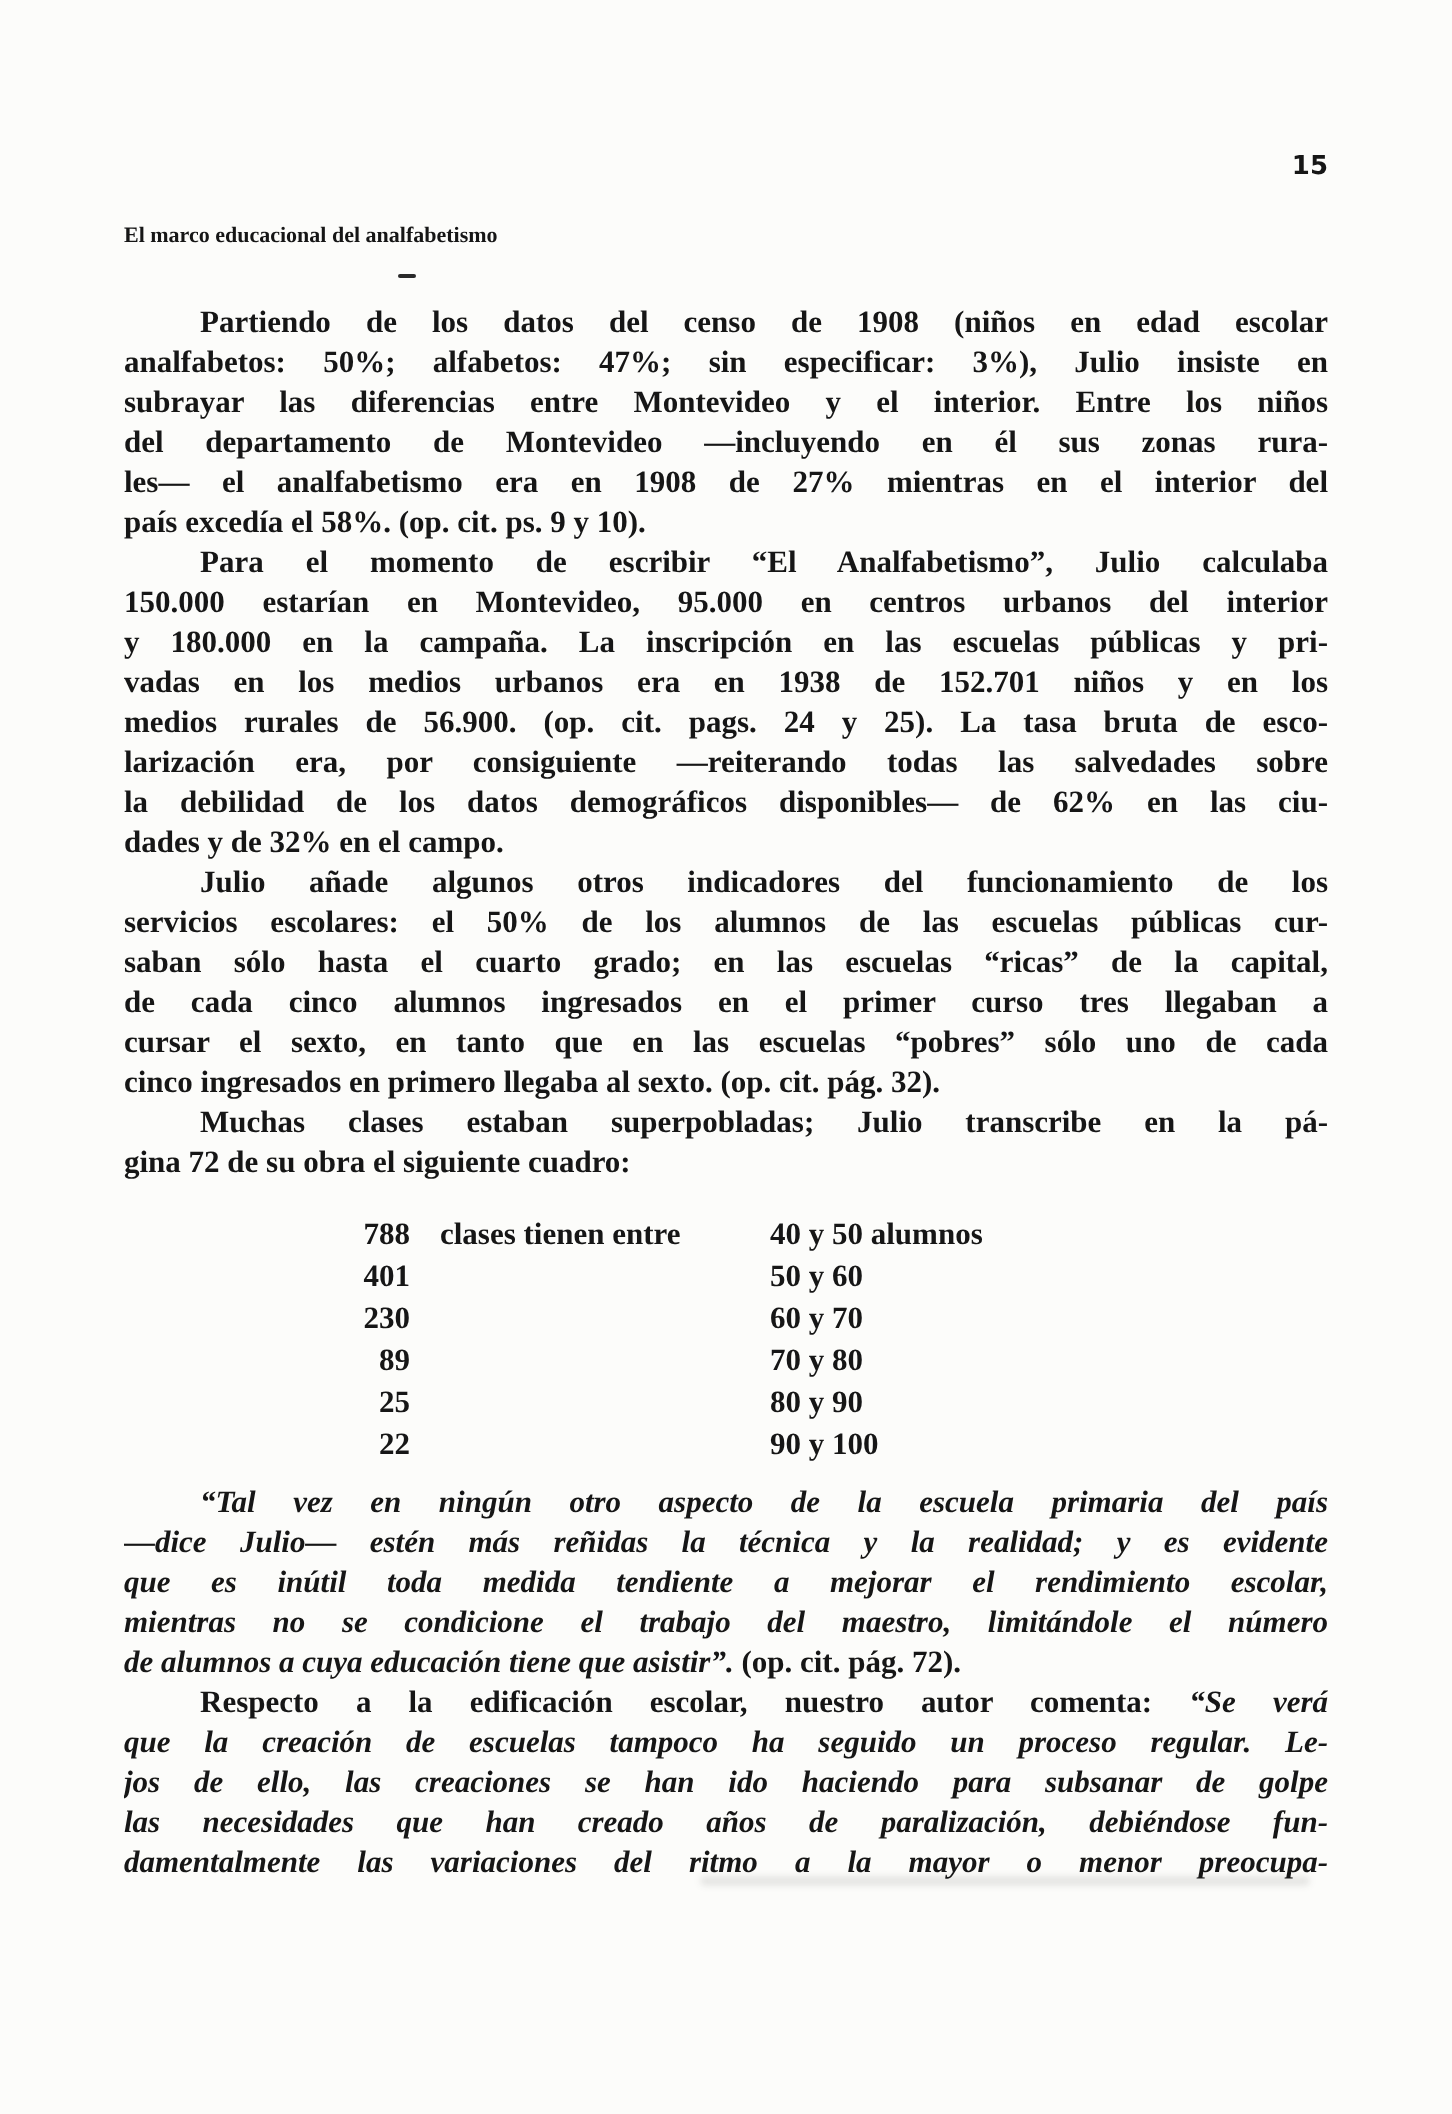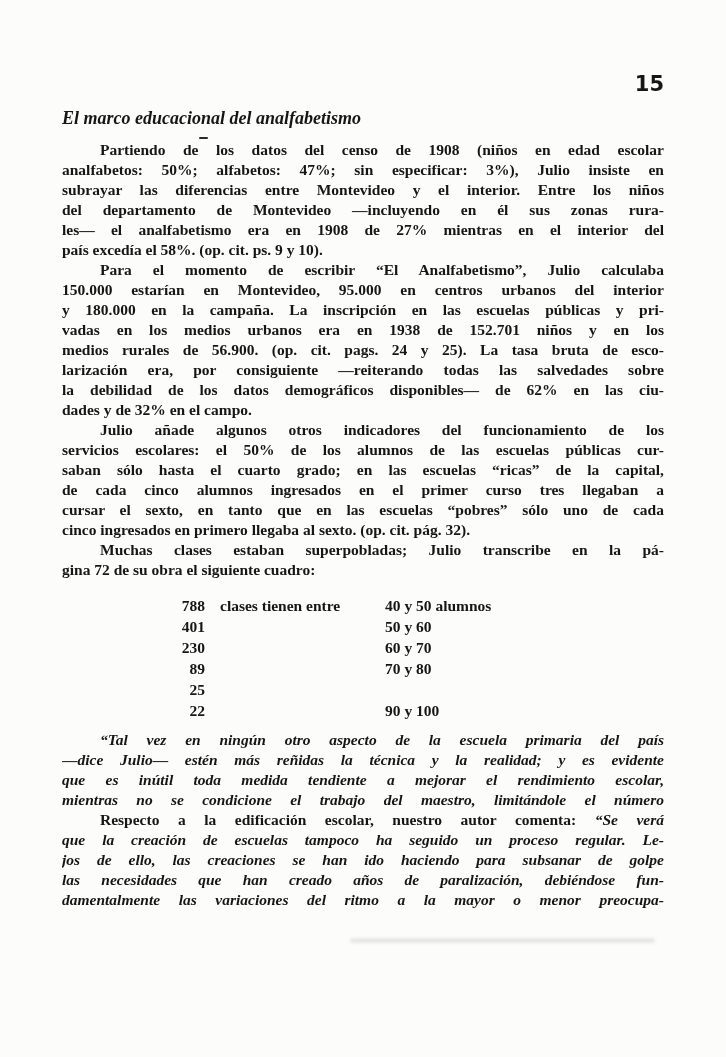--- a/index.html
+++ b/index.html
@@ -8,29 +8,29 @@
     background: #fcfcfa;
     font-family: "Liberation Serif", "DejaVu Serif", serif;
     color: #161616;
     position: relative;
     overflow: hidden;
   }
   .page { position: absolute; inset: 0; }
   .page-number {
     position: absolute; top: 74px; right: 62px;
     font-family: "DejaVu Sans", sans-serif;
-    font-weight: bold; font-size: 21px; line-height: 20px;
+    font-weight: bold; font-size: 13px; line-height: 20px;
   }
   .content {
     position: absolute; left: 62px; top: 108px; width: 602px;
     font-size: 15.5px; font-weight: bold;
   }
   .heading {
-    font-size: 18px; font-weight: bold; font-style: italic;
-    line-height: 20px; margin: 0 0 12px 0;
+    font-size: 11px; font-weight: bold; 
+    line-height: 20px; margin: 0 0 24px 0;
   }
   .para { margin: 0; }
   .line {
     height: 20px; line-height: 20px;
     text-align: left; overflow: hidden;
   }
   .line.just { text-align: justify; text-align-last: justify; }
   .line.ind { text-indent: 38px; }
   .it { font-style: italic; }
   .rm { font-style: normal; text-align: right; }
@@ -108,32 +108,34 @@
             <span class="trange">60 y 70</span>
           </div>
           <div class="trow">
             <span class="tnum">89</span>
             <span class="tlabel"></span>
             <span class="trange">70 y 80</span>
           </div>
           <div class="trow">
             <span class="tnum">25</span>
             <span class="tlabel"></span>
+            <span class="trange">80 y 90</span>
           </div>
           <div class="trow">
             <span class="tnum">22</span>
             <span class="tlabel"></span>
             <span class="trange">90 y 100</span>
           </div>
         </div>
         <div class="para">
           <div class="line just ind"><span class="it">“Tal vez en ningún otro aspecto de la escuela primaria del país</span></div>
           <div class="line just"><span class="it">—dice Julio— estén más reñidas la técnica y la realidad; y es evidente</span></div>
           <div class="line just"><span class="it">que es inútil toda medida tendiente a mejorar el rendimiento escolar,</span></div>
           <div class="line just"><span class="it">mientras no se condicione el trabajo del maestro, limitándole el número</span></div>
+          <div class="line"><span class="it">de alumnos a cuya educación tiene que asistir”.</span><span class="rm"> (op. cit. pág. 72).</span></div>
         </div>
         <div class="para">
           <div class="line just ind"><span class="rm">Respecto a la edificación escolar, nuestro autor comenta: </span><span class="it">“Se verá</span></div>
           <div class="line just"><span class="it">que la creación de escuelas tampoco ha seguido un proceso regular. Le-</span></div>
           <div class="line just"><span class="it">jos de ello, las creaciones se han ido haciendo para subsanar de golpe</span></div>
           <div class="line just"><span class="it">las necesidades que han creado años de paralización, debiéndose fun-</span></div>
           <div class="line just"><span class="it">damentalmente las variaciones del ritmo a la mayor o menor preocupa-</span></div>
         </div>
       </div>
   </div>

